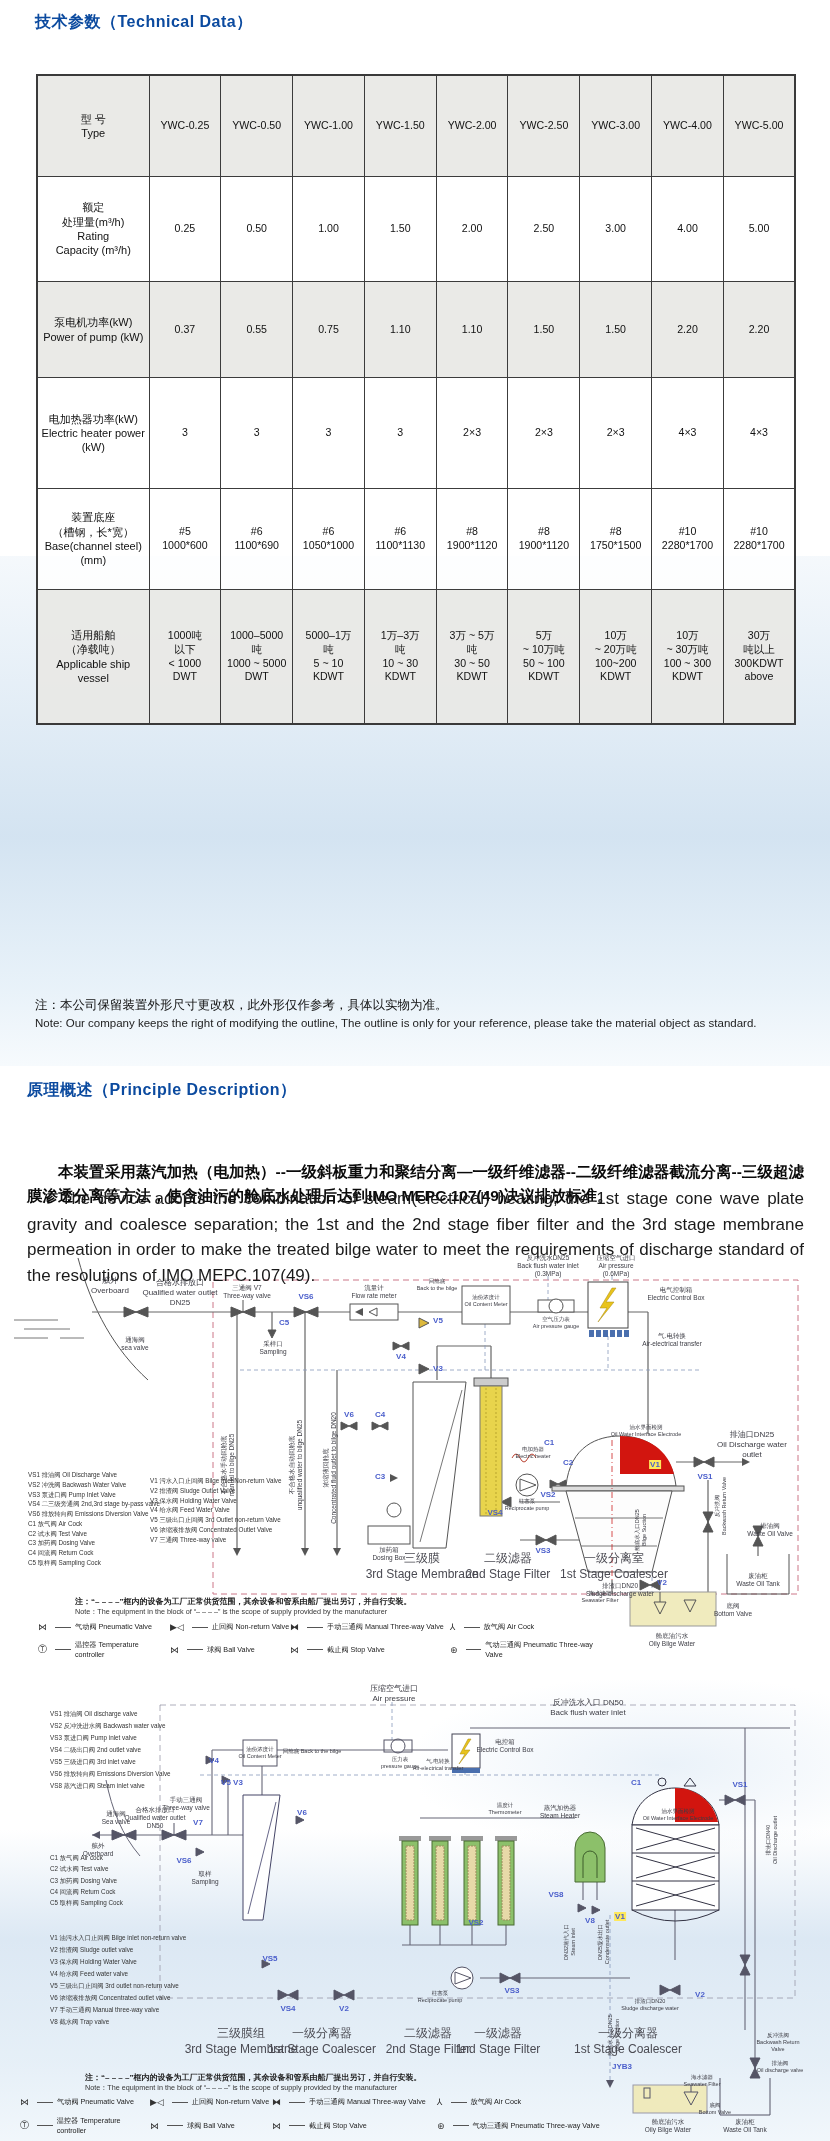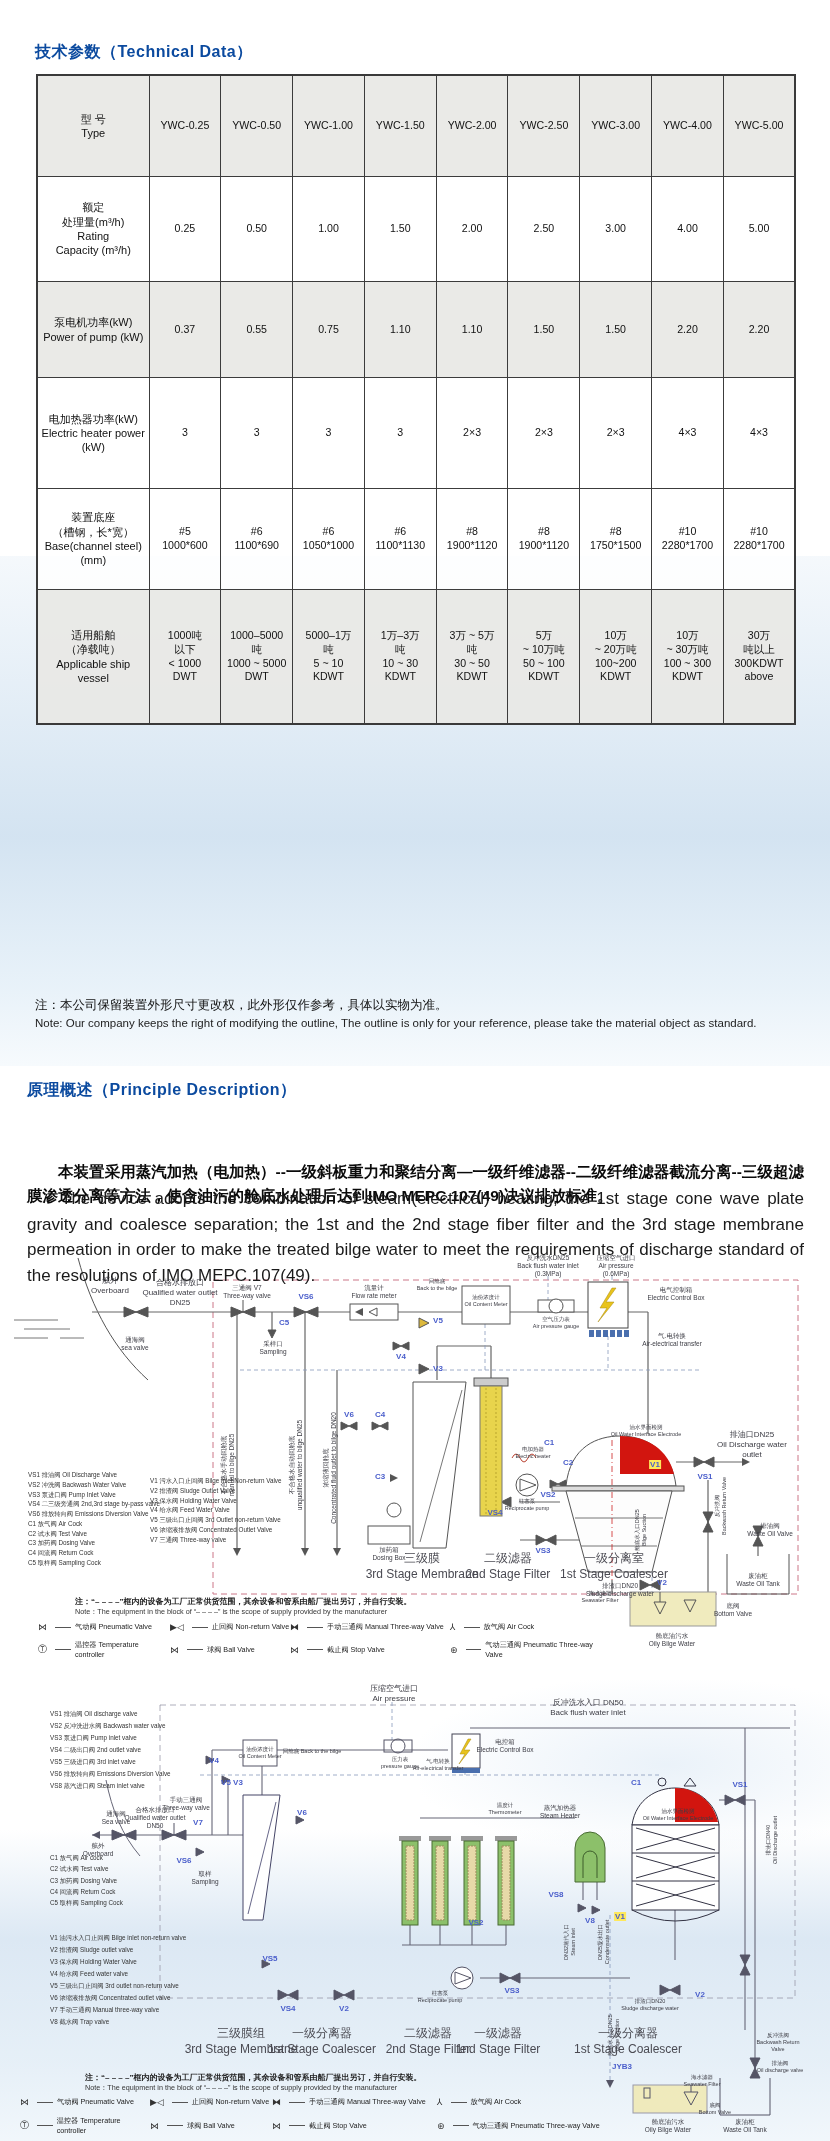--- a/index.html
+++ b/index.html
@@ -53,21 +53,21 @@
   .stage{position:absolute;font-size:12px;color:#4a4a52;text-align:center;
     white-space:pre-line;transform:translateX(-50%);line-height:1.35;z-index:3;}
 </style>
 </head>
 <body>
 
 <div class="abs wash1"></div>
 <div class="abs wash3"></div>
 <div class="abs wash2"></div>
 
-<div class="abs content sec-title" style="top:42px;left:35px;">技术参数（Technical Data）</div>
+<div class="abs content sec-title" style="top:12px;left:35px;">技术参数（Technical Data）</div>
 
 <table class="spec abs content" style="top:74px;left:36px;">
   <colgroup>
     <col style="width:112px;">
     <col style="width:71.8px;">
       <col style="width:71.8px;">
       <col style="width:71.8px;">
     <col style="width:71.8px;">
       <col style="width:71.8px;">
       <col style="width:71.8px;">

